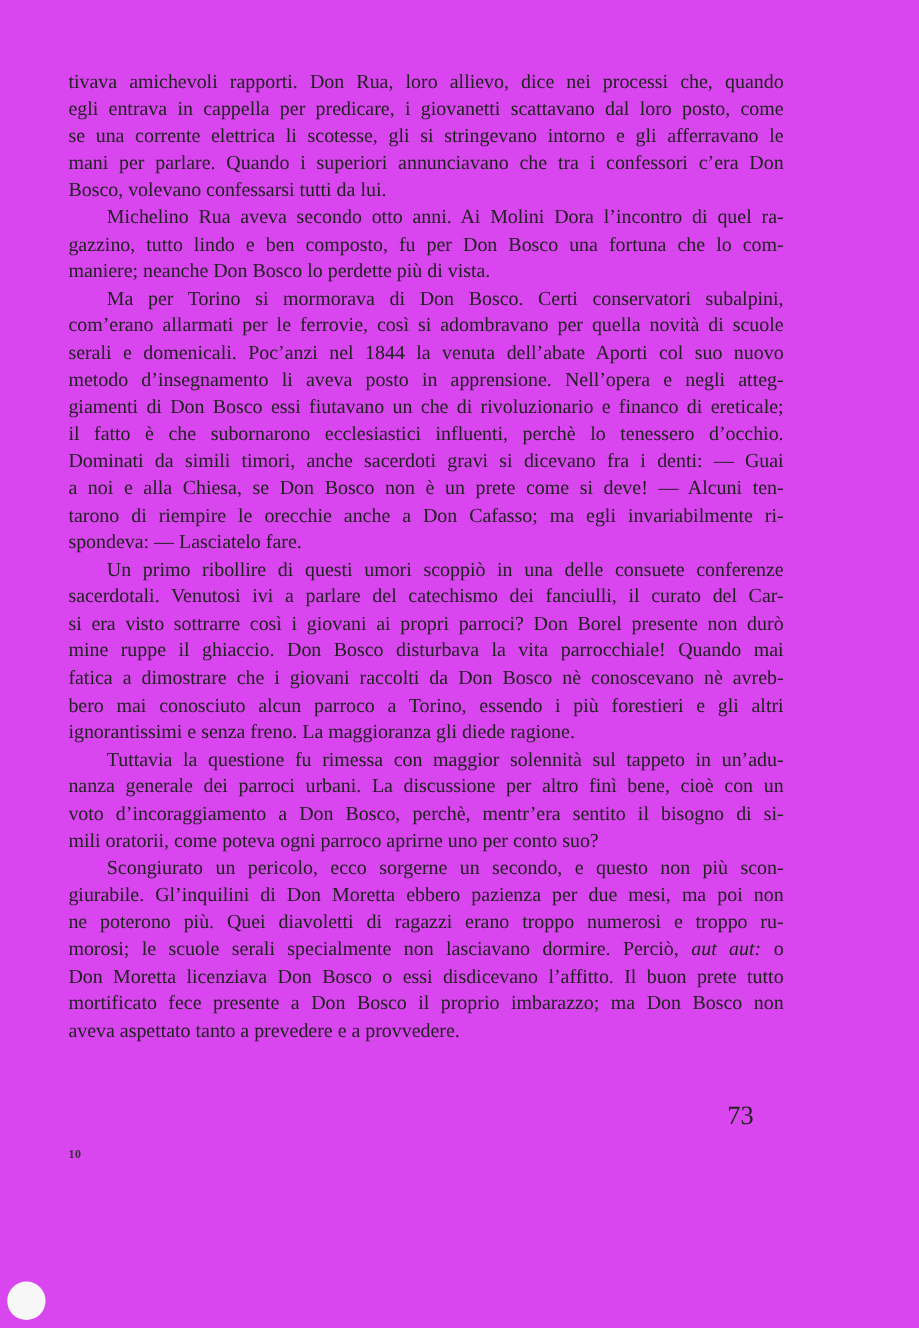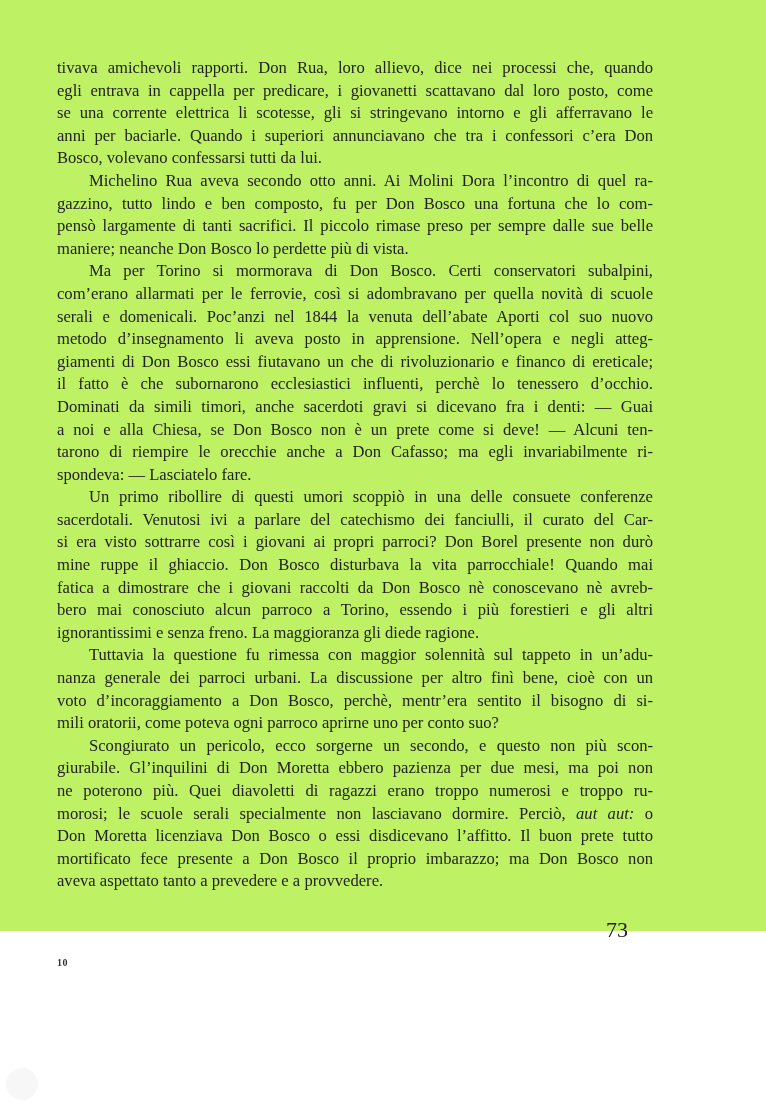--- a/index.html
+++ b/index.html
@@ -12,22 +12,22 @@
       height: 1107px;
       position: relative;
       overflow: hidden;
       font-family: "Liberation Serif", "DejaVu Serif", serif;
       color: #222222;
     }
     .page {
       position: absolute;
       left: 0; top: 0;
       width: 766px;
-      height: 931px;
-      background: #bef264;
+      height: 1107px;
+      background: #d946ef;
     }
     .text-block {
       position: absolute;
       left: 57px;
       top: 57px;
       width: 596px;
     }
     .line {
       display: block;
       height: 22.6px;
@@ -77,27 +77,26 @@
   </style>
 </head>
 <body>
 
 <div class="page">
   <div class="text-block" id="text-block">
       <div class="para">
         <span class="line">tivava amichevoli rapporti. Don Rua, loro allievo, dice nei processi che, quando</span>
         <span class="line">egli entrava in cappella per predicare, i giovanetti scattavano dal loro posto, come</span>
         <span class="line">se una corrente elettrica li scotesse, gli si stringevano intorno e gli afferravano le</span>
-        <span class="line">anni per baciarle. Quando i superiori annunciavano che tra i confessori c’era Don</span>
+        <span class="line">mani per parlare. Quando i superiori annunciavano che tra i confessori c’era Don</span>
         <span class="line last">Bosco, volevano confessarsi tutti da lui.</span>
       </div>
       <div class="para">
         <span class="line indent">Michelino Rua aveva secondo otto anni. Ai Molini Dora l’incontro di quel ra-</span>
         <span class="line">gazzino, tutto lindo e ben composto, fu per Don Bosco una fortuna che lo com-</span>
-        <span class="line">pensò largamente di tanti sacrifici. Il piccolo rimase preso per sempre dalle sue belle</span>
         <span class="line last">maniere; neanche Don Bosco lo perdette più di vista.</span>
       </div>
       <div class="para">
         <span class="line indent">Ma per Torino si mormorava di Don Bosco. Certi conservatori subalpini,</span>
         <span class="line">com’erano allarmati per le ferrovie, così si adombravano per quella novità di scuole</span>
         <span class="line">serali e domenicali. Poc’anzi nel 1844 la venuta dell’abate Aporti col suo nuovo</span>
         <span class="line">metodo d’insegnamento li aveva posto in apprensione. Nell’opera e negli atteg-</span>
         <span class="line">giamenti di Don Bosco essi fiutavano un che di rivoluzionario e financo di ereticale;</span>
         <span class="line">il fatto è che subornarono ecclesiastici influenti, perchè lo tenessero d’occhio.</span>
         <span class="line">Dominati da simili timori, anche sacerdoti gravi si dicevano fra i denti: — Guai</span>

